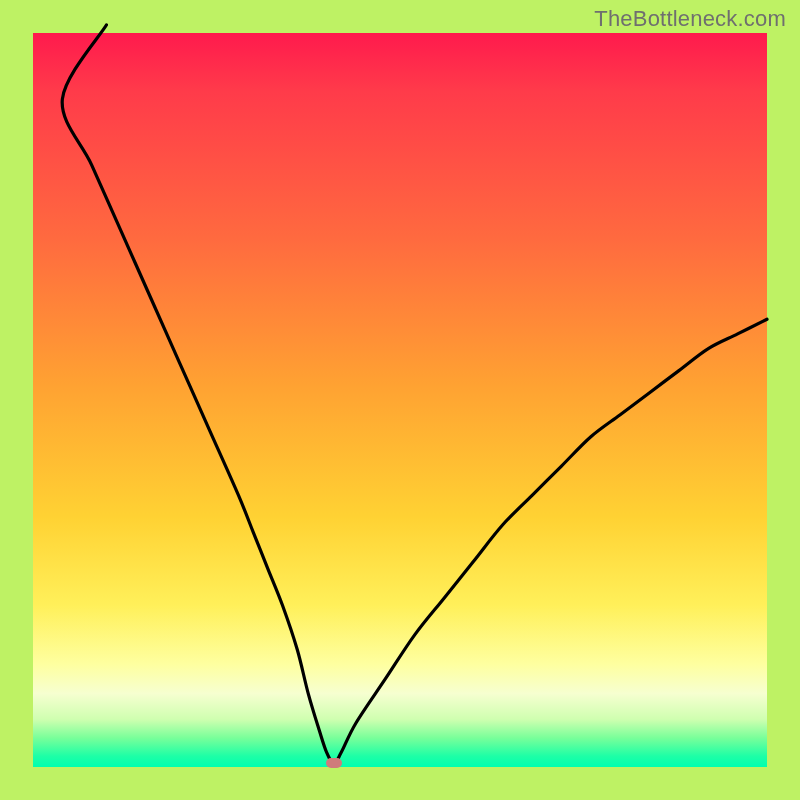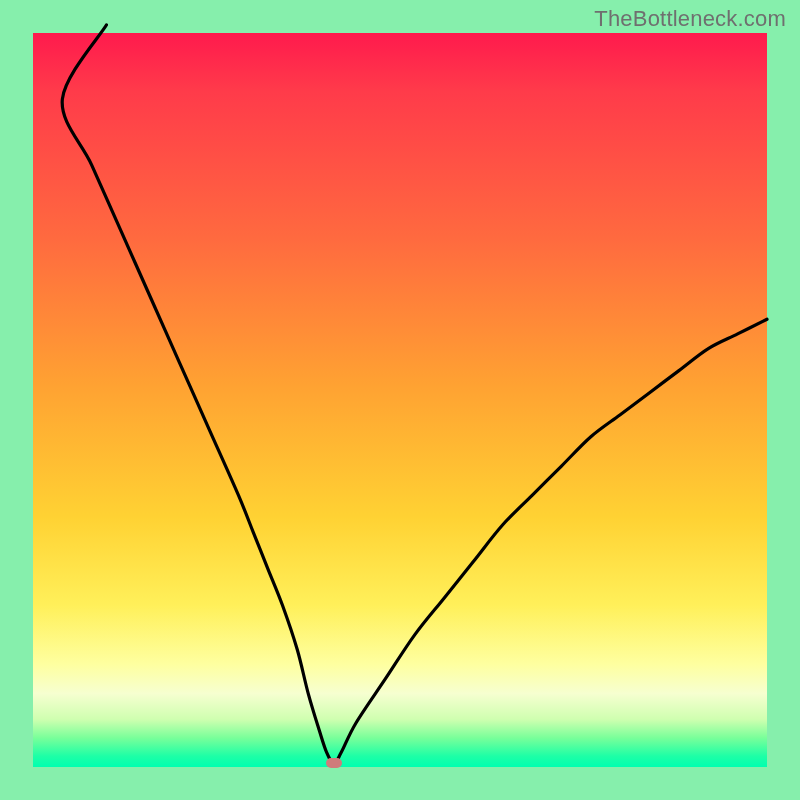--- a/index.html
+++ b/index.html
@@ -7,21 +7,21 @@
     padding: 0;
     width: 800px;
     height: 800px;
     background: #000;
     overflow: hidden;
     font-family: Arial, Helvetica, sans-serif;
   }
   .frame {
     position: absolute;
     inset: 0;
-    background: #86efac;
+    background: #bef264;
   }
   .plot {
     position: absolute;
     left: 33px;
     top: 33px;
     width: 734px;
     height: 734px;
     
     background: linear-gradient(
       to bottom,

